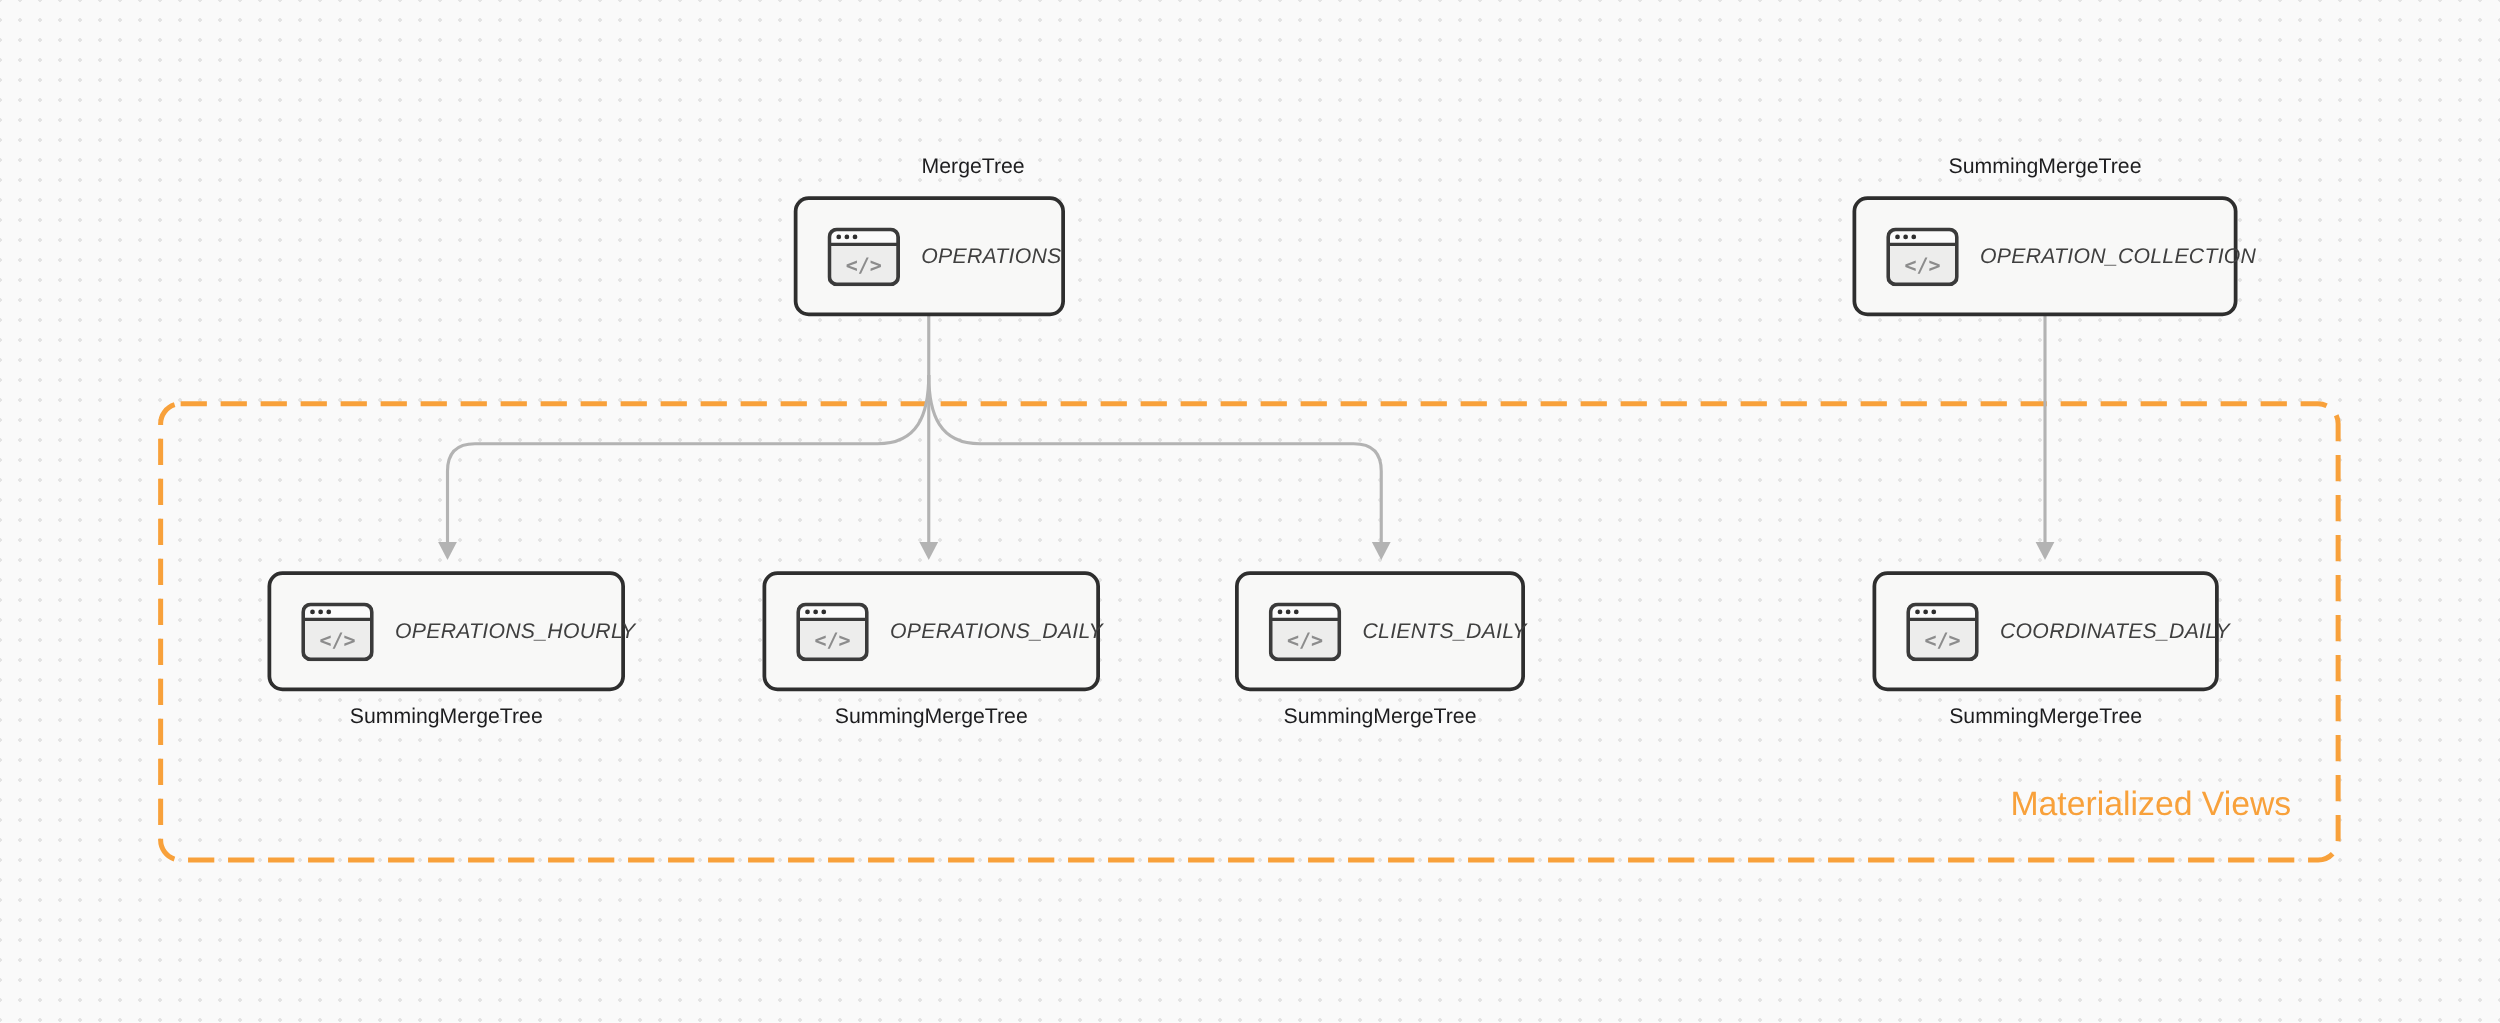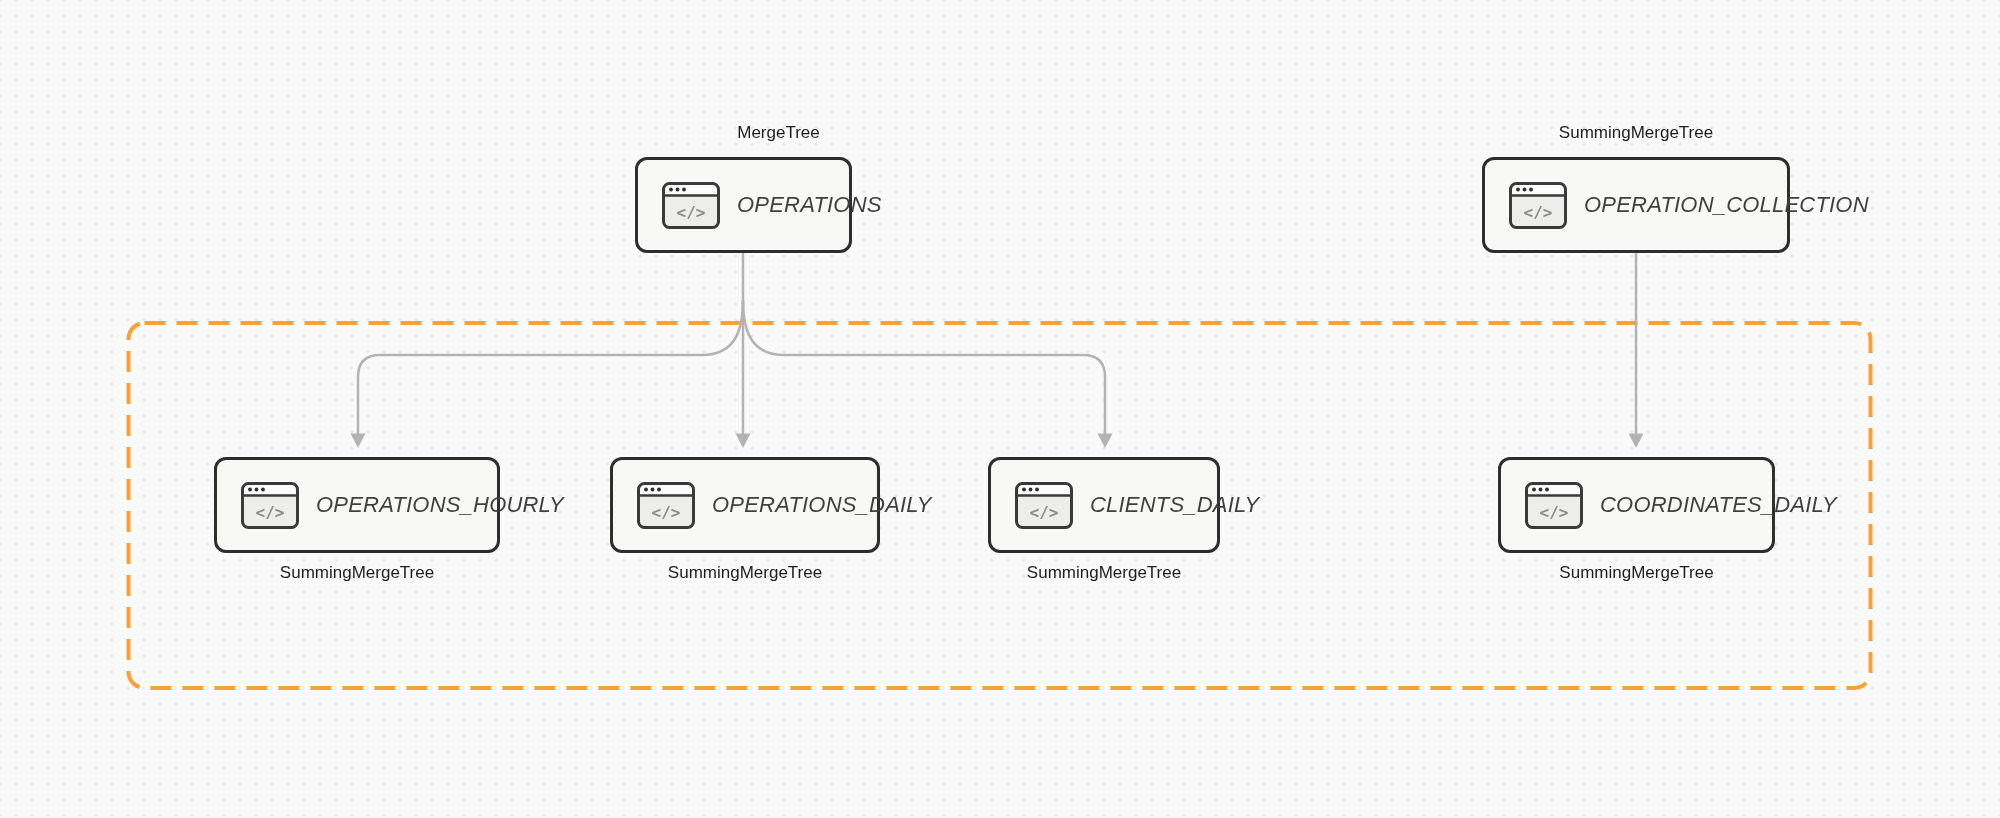--- a/index.html
+++ b/index.html
@@ -27,21 +27,21 @@
     background: #f8f8f7;
     border: 3px solid #2e2e2e;
     border-radius: 12px;
     display: flex;
     align-items: center;
     padding-left: 24px;
     gap: 17px;
   }
   .node .title {
     font-style: italic;
-    font-size: 22px;
+    font-size: 17px;
     color: #3f3f3f;
     letter-spacing: 0.2px;
     white-space: nowrap;
   }
   .node .icon { display: inline-flex; flex: 0 0 auto; }
   .engine-label {
     position: absolute;
     height: 26px; line-height: 26px;
     text-align: center;
     font-size: 17px;
@@ -204,14 +204,15 @@
             <circle cx="9" cy="7.5" r="1.9"></circle>
             <circle cx="15.5" cy="7.5" r="1.9"></circle>
             <circle cx="22" cy="7.5" r="1.9"></circle>
           </g>
         <text x="29" y="35.5" text-anchor="middle" font-family="DejaVu Sans Mono, monospace" font-size="16" font-weight="bold" fill="#8c8c8c">&lt;/&gt;</text>
       </svg>
     </span>
     <span class="title">COORDINATES_DAILY</span>
   </div>
 
+  <div class="group-label">Materialized Views</div>
 
 </div>
 
 </body></html>

